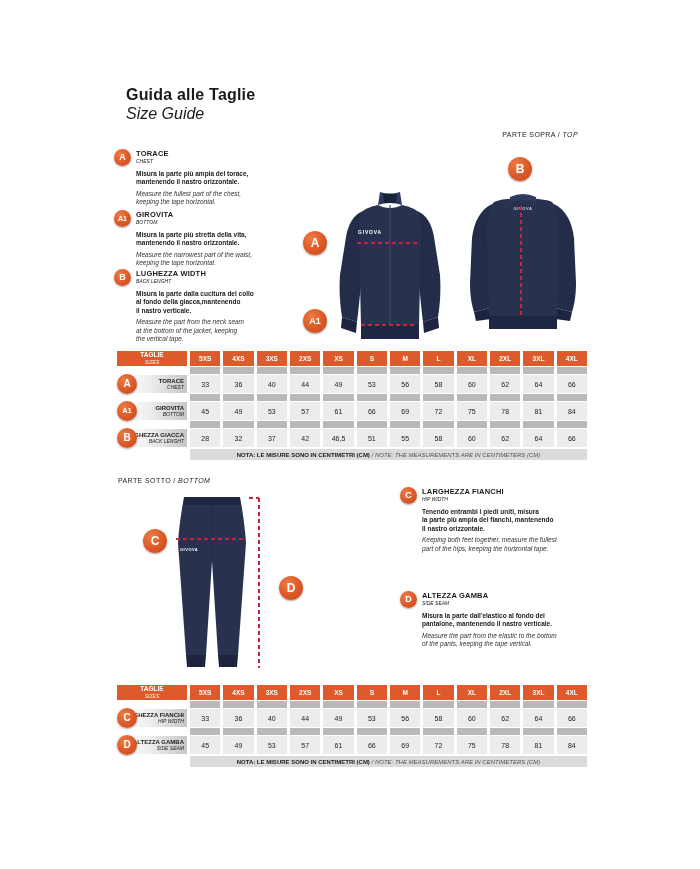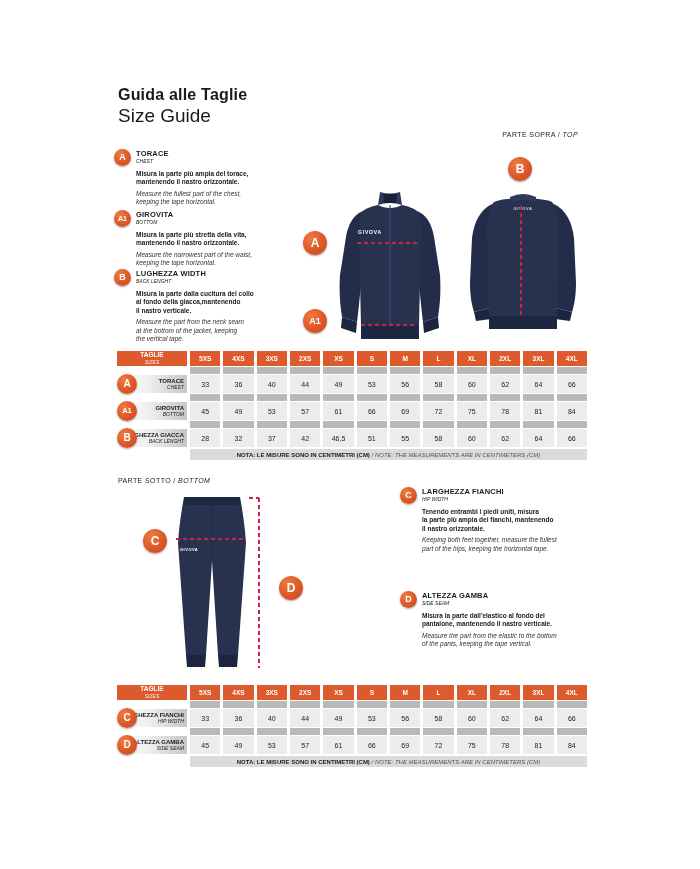--- a/index.html
+++ b/index.html
@@ -3,23 +3,23 @@
 <meta charset="utf-8">
 <style>
   * { box-sizing: border-box; margin: 0; padding: 0; }
   html,body { background:#fff; }
   body { font-family: "Liberation Sans", sans-serif; color:#1a1a1a; }
   #page {
     position: relative; width: 700px; height: 869px; background:#fff;
     margin: 0 auto; overflow: hidden;
   }
   
-  .title-block { position:absolute; left:118px; top:86px; }
+  .title-block { position:absolute; left:126px; top:86px; }
   .title-block h1 { font-size:16px; font-weight:bold; letter-spacing:.2px; }
-  .title-block .subtitle { font-size:19px; margin-top:1px; }
+  .title-block .subtitle { font-size:16px; font-style:italic; margin-top:1px; }
   .section-heading { position:absolute; font-size:7px; letter-spacing:.4px; color:#222; }
   .section-heading i { font-style:italic; }
   
   .badge {
     border-radius:50%;
     background: radial-gradient(circle at 35% 30%, #EE7B42 0%, #DC5727 55%, #C74A1E 100%);
     color:#fff; font-weight:bold; display:inline-flex; align-items:center; justify-content:center;
     box-shadow: 0 1px 2px rgba(0,0,0,.35); flex:none; line-height:1;
   }
   .m-badge { width:17px; height:17px; font-size:9px; }

